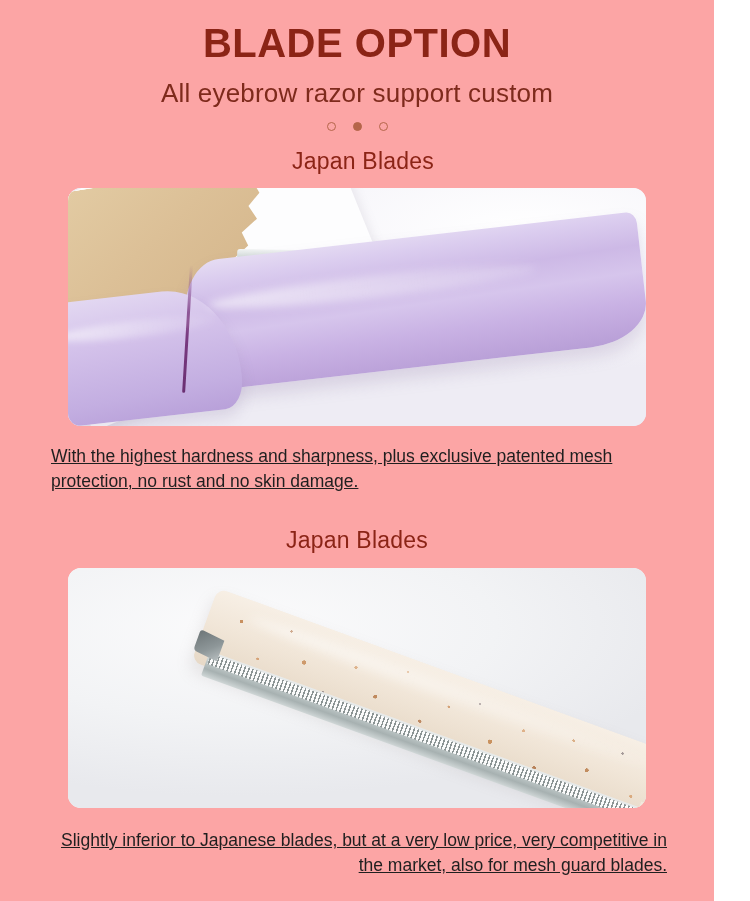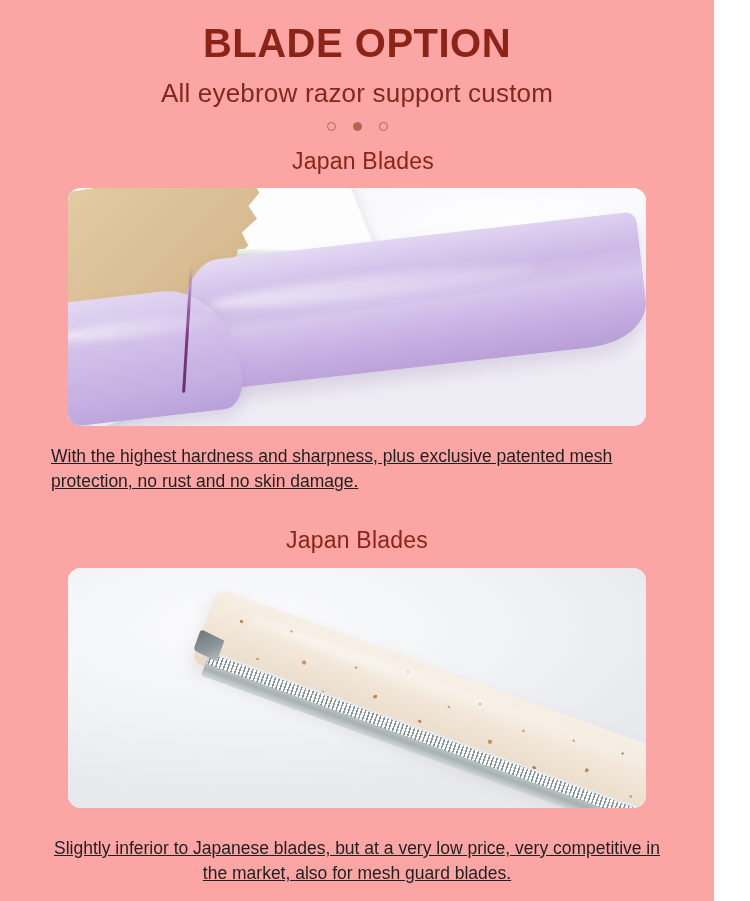--- a/index.html
+++ b/index.html
@@ -269,21 +269,21 @@
   
   .caption {
     width: 620px;
     margin: 0 auto;
     font-size: 17.5px;
     line-height: 1.45;
     color: #1f1f1f;
     text-decoration: underline;
   }
   .caption-1 { margin-top: 18px; padding-left: 4px; text-align: left; }
-  .caption-2 { margin-top: 28px; text-align: center; }
+  .caption-2 { margin-top: 20px; text-align: right; }
 </style>
 </head>
 <body>
 
 <div class="page">
 
   <div class="header">
     <div class="main-title">BLADE OPTION</div>
     <div class="subtitle">All eyebrow razor support custom</div>
 

